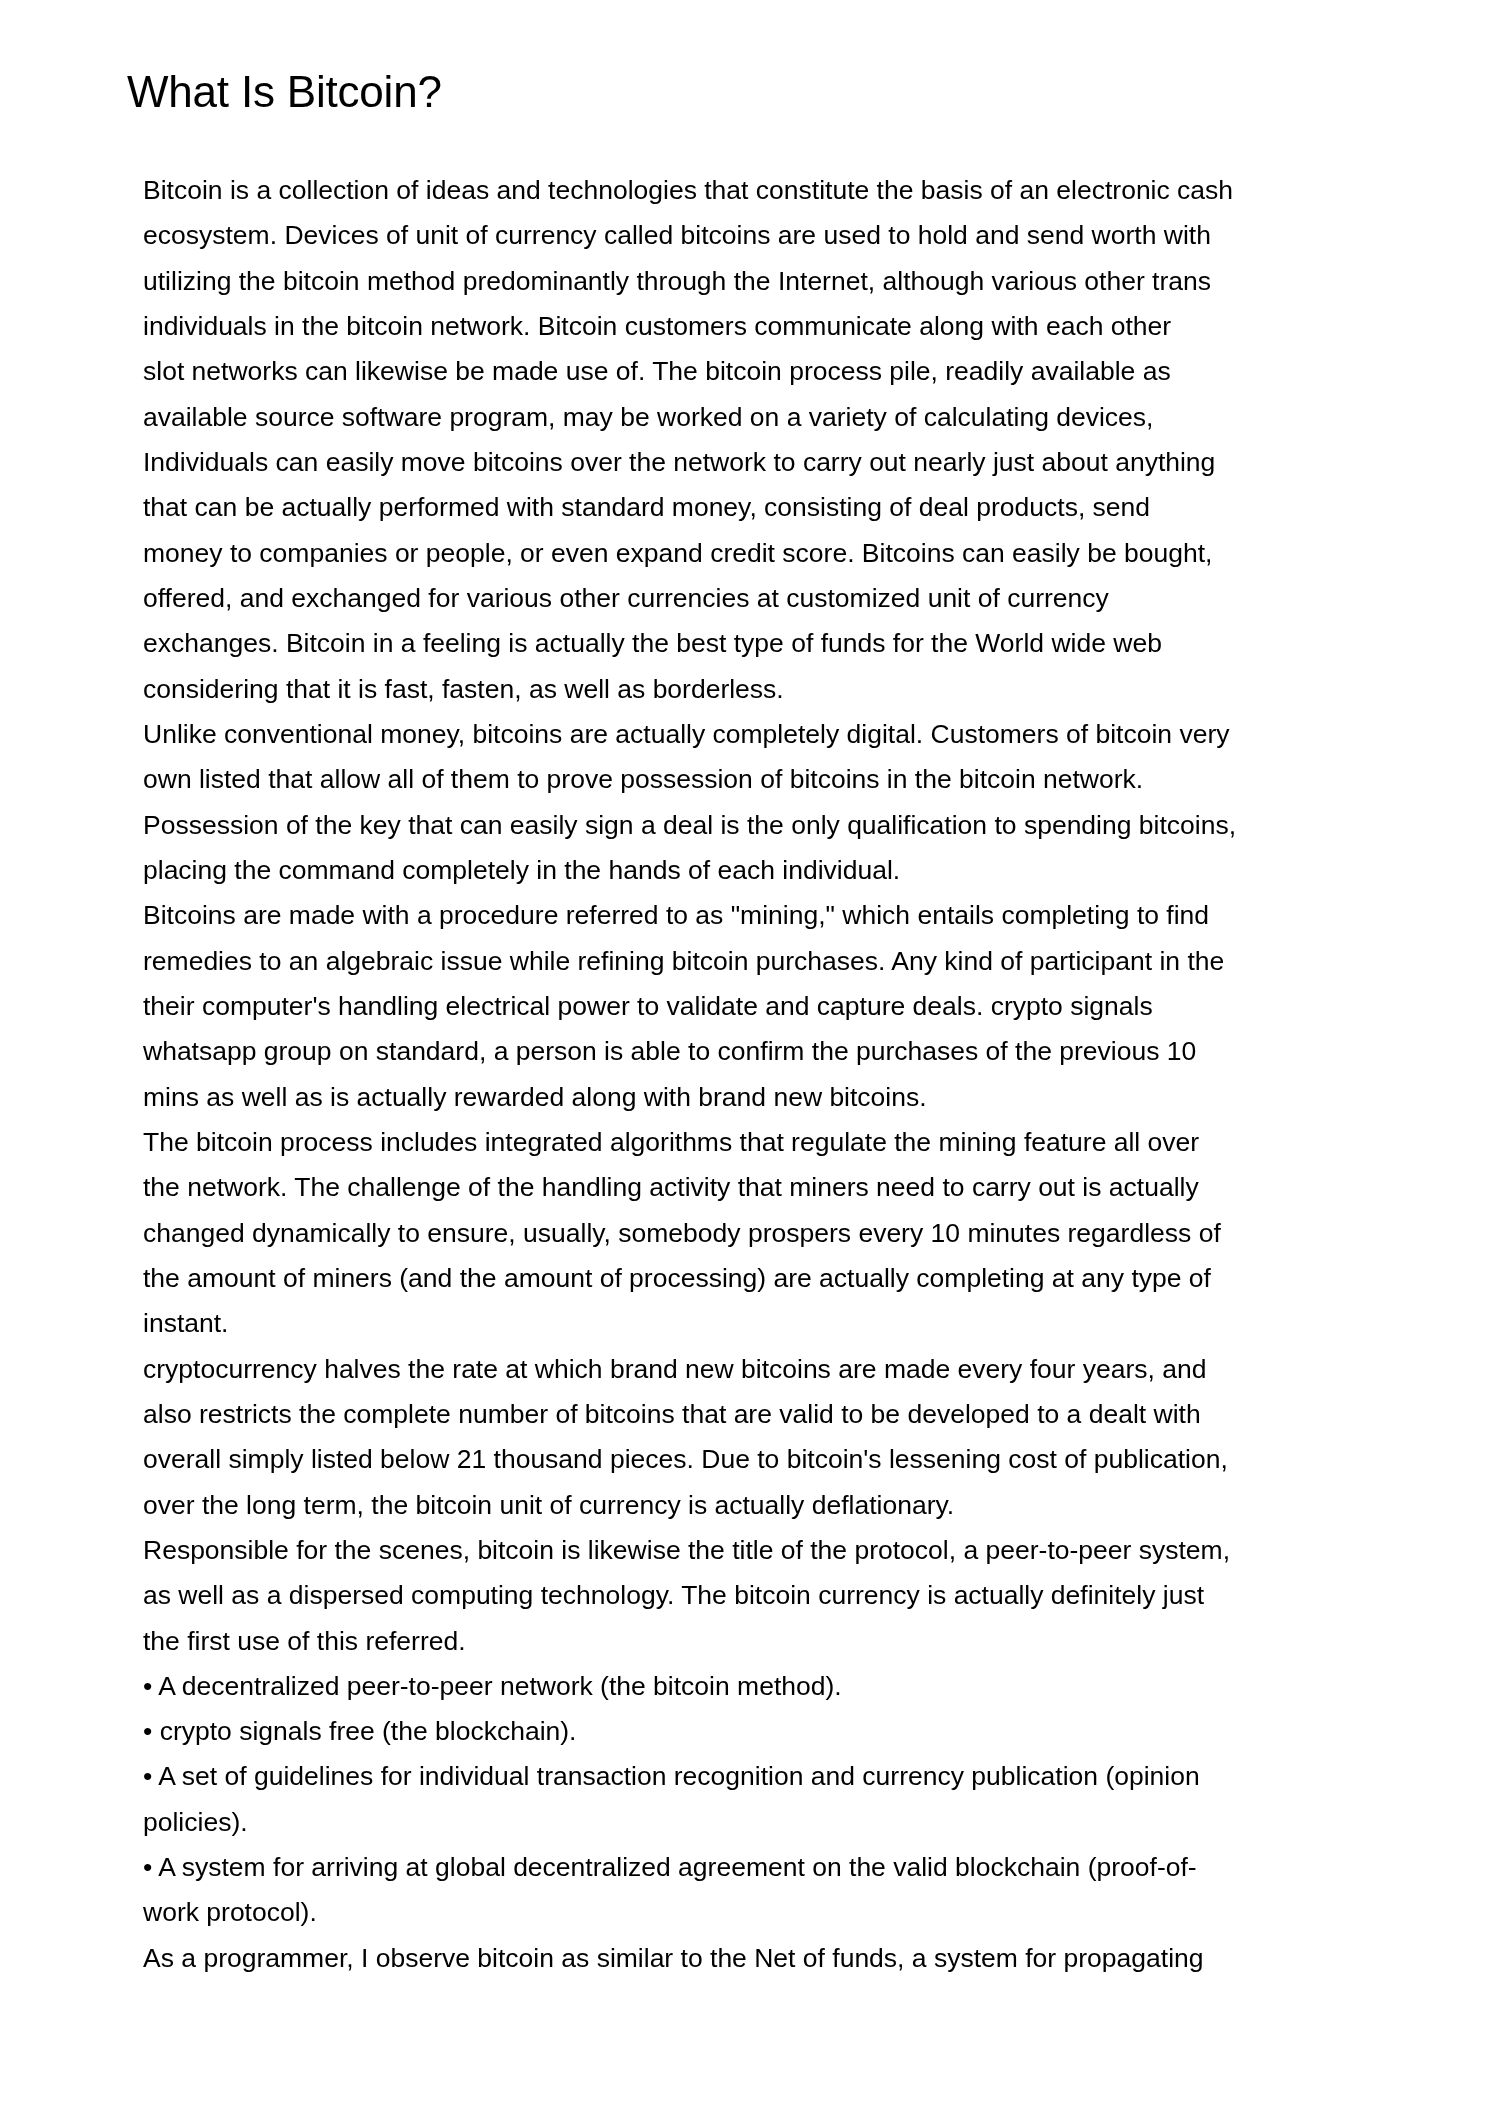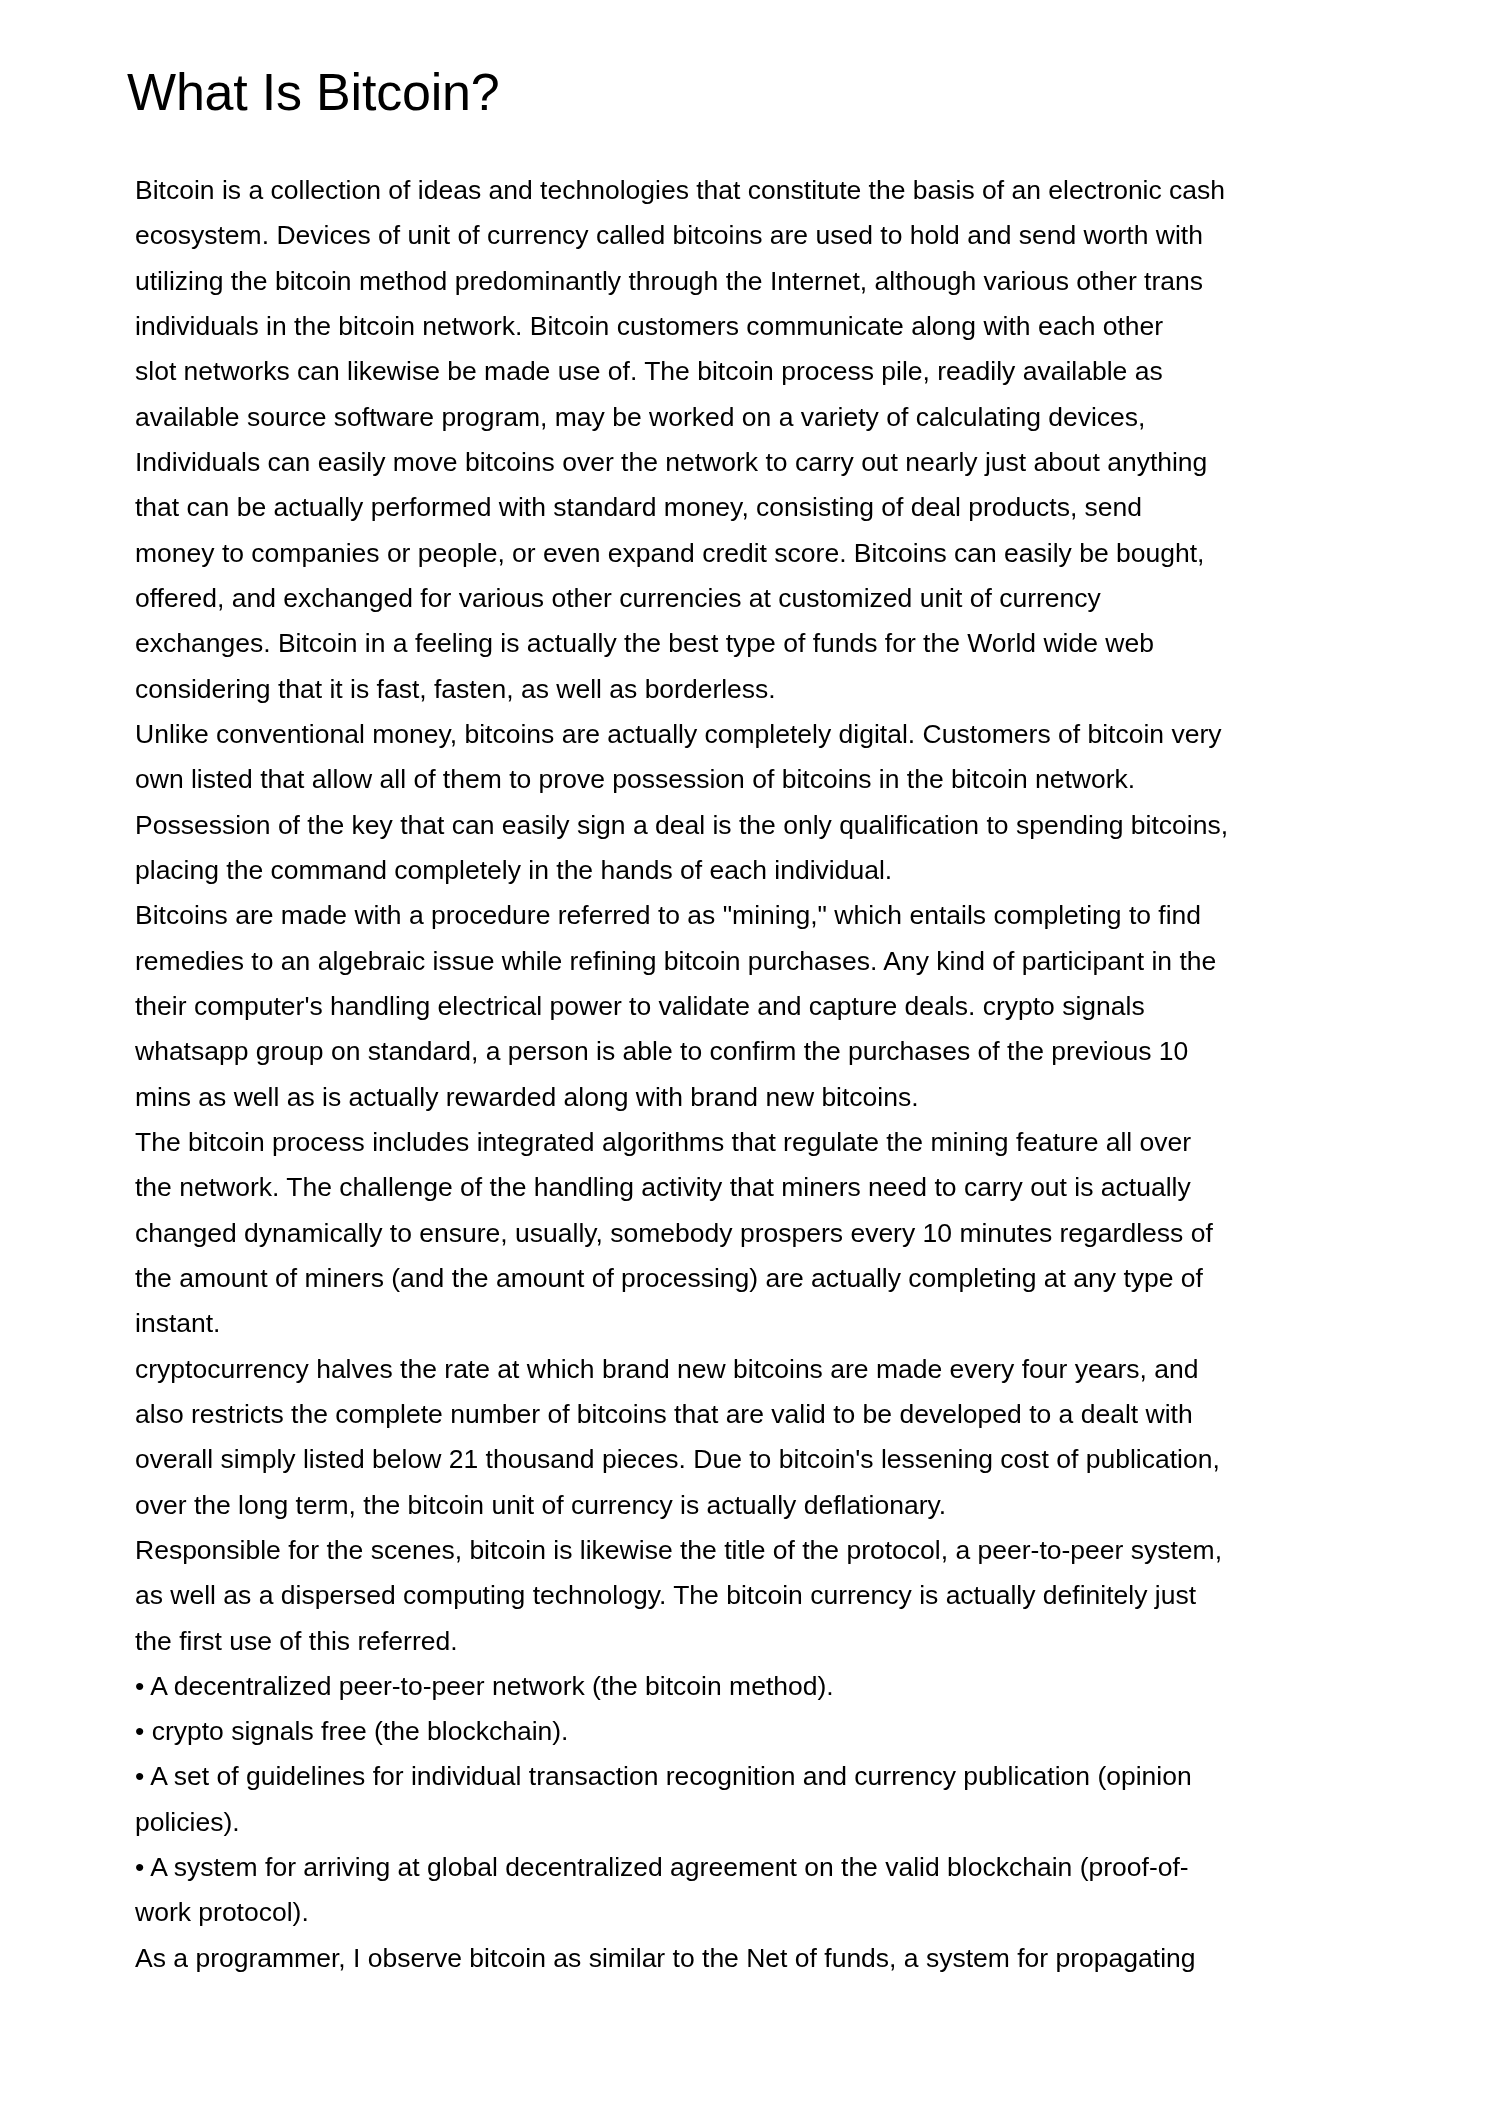--- a/index.html
+++ b/index.html
@@ -20,28 +20,28 @@
       left: 127px;
       top: 0;
       width: 1300px;
     }
     .doc-title {
       position: absolute;
       left: 0;
       top: 66px;
       margin: 0;
       font-weight: normal;
-      font-size: 52px;
+      font-size: 44px;
       line-height: 52px;
       white-space: nowrap;
       letter-spacing: -0.2px;
     }
     .doc-body {
       position: absolute;
-      left: 8px;
+      left: 16px;
       top: 168px;
       width: 1300px;
     }
     .line {
       display: block;
       font-size: 26.5px;
       line-height: 45.34px;
       height: 45.34px;
       white-space: nowrap;
     }

